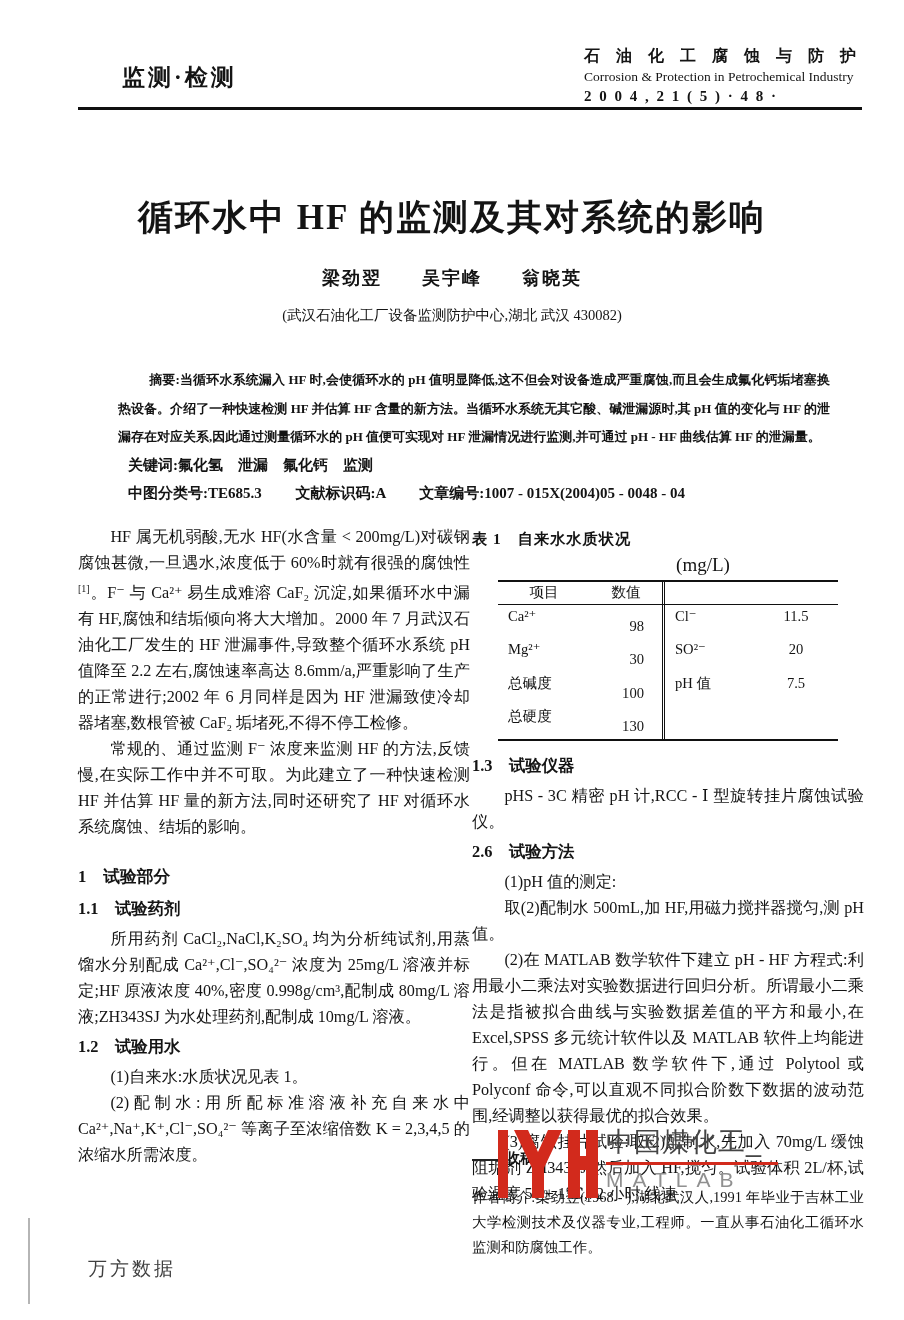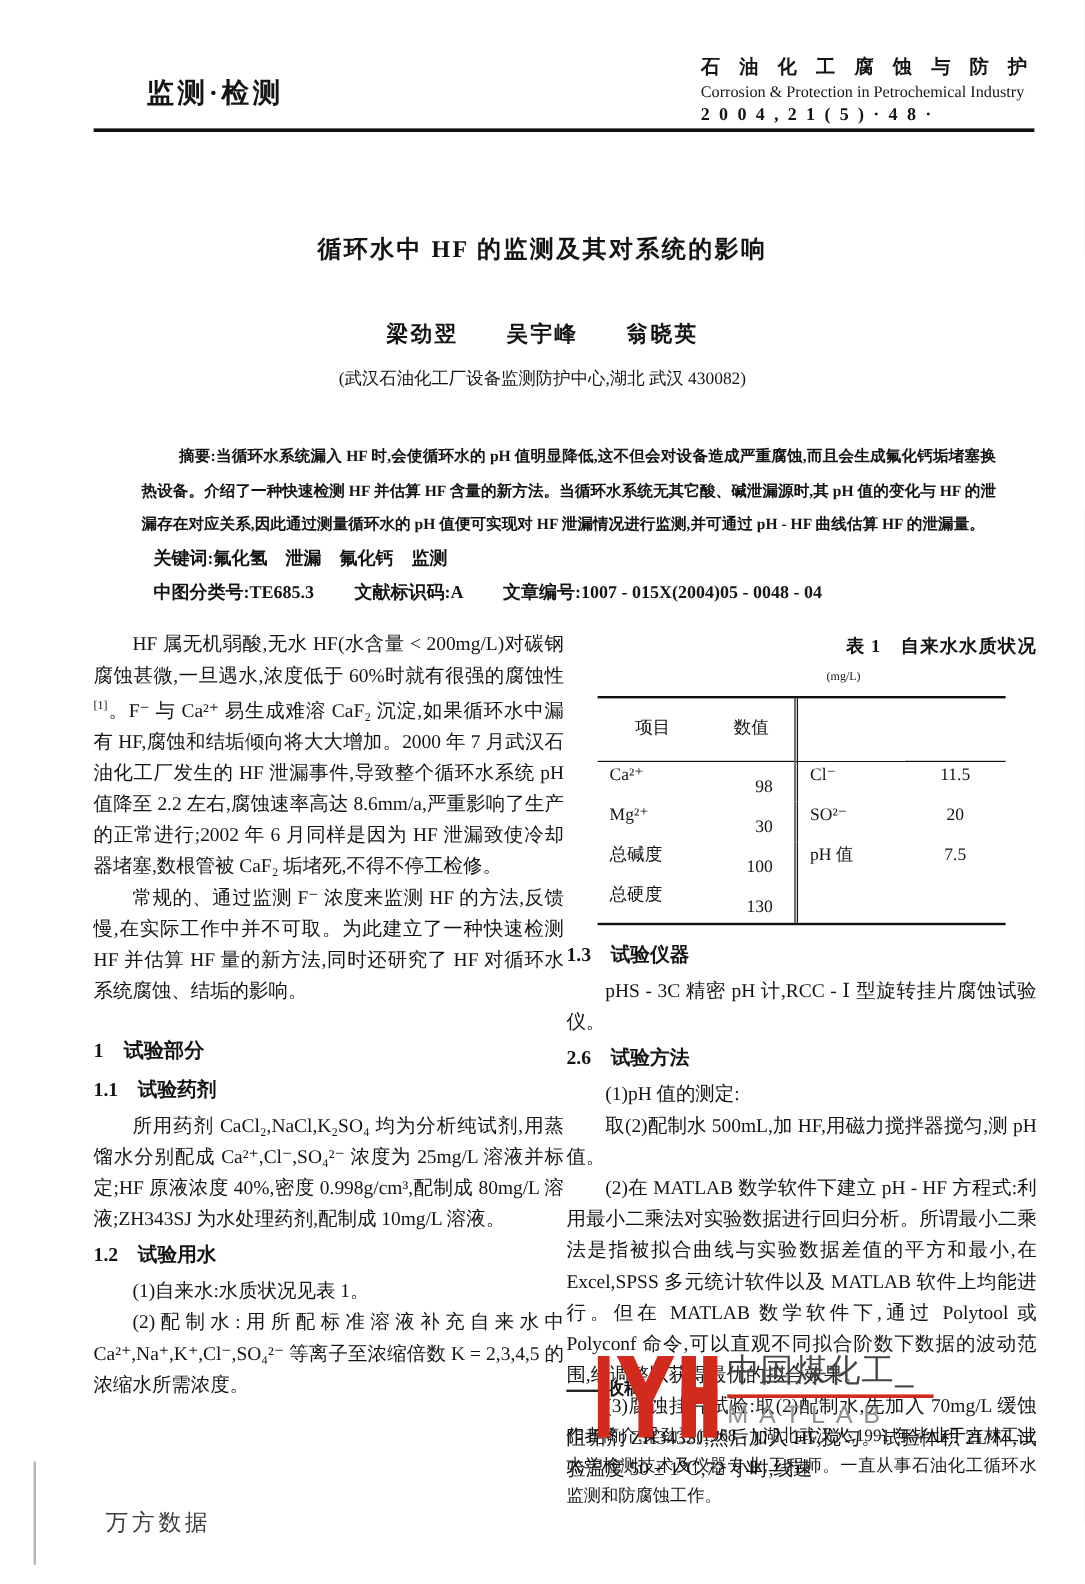--- a/index.html
+++ b/index.html
@@ -9,46 +9,46 @@
     font-family:"Liberation Serif","DejaVu Serif",serif; color:#141414;
   }
   
   .hdr-left { position:absolute; left:78px; top:62px; font-size:23px; font-weight:bold; letter-spacing:3px;margin-left:44px; }
   .hdr-right { position:absolute; right:42px; top:46px; text-align:left; }
   .hdr-journal-cn { font-size:16px; font-weight:bold; letter-spacing:6px; white-space:nowrap; }
   .hdr-journal-en { font-size:13.5px; margin-top:2px; white-space:nowrap; }
   .hdr-issue { font-size:15px; font-weight:bold; margin-top:3px; letter-spacing:2px; white-space:nowrap; }
   .hdr-rule { position:absolute; left:78px; right:42px; top:107px; height:3px; background:#101010; }
   
-  .title { position:absolute; left:0; width:100%; top:194px; text-align:center; font-size:20px; font-weight:bold; letter-spacing:2px; }
+  .title { position:absolute; left:0; width:100%; top:194px; text-align:center; font-size:35px; font-weight:bold; letter-spacing:2px; }
   .authors { position:absolute; left:0; width:100%; top:266px; text-align:center; font-size:18px; font-weight:bold; letter-spacing:2px; }
   .affil { position:absolute; left:0; width:100%; top:306px; text-align:center; font-size:14.5px; }
   
   .abstract { position:absolute; left:118px; width:712px; top:366px; font-size:13px; line-height:28.5px; font-weight:bold; text-align:justify; text-indent:2.4em; margin:0; }
   .kw { position:absolute; left:128px; top:456px; font-size:15px; font-weight:bold; }
   .clc { position:absolute; left:128px; top:484px; font-size:15px; font-weight:bold; }
   
   .col { position:absolute; top:524px; width:392px; font-size:16.2px; line-height:26px; text-align:justify; }
   .col-left { left:78px; }
   .col-right { left:472px; }
   p.body { margin:0; text-indent:2em; }
   .h-main { font-size:16.8px; font-weight:bold; margin:24px 0 6px; }
   .h-sub  { font-size:16.4px; font-weight:bold; margin:4px 0 4px; }
   sup { font-size:10px; }
   
-  .tbl-title { text-align:right; font-size:15.2px; font-weight:bold; letter-spacing:1px; margin:2px 0 0; }
-  .tbl-unit { text-align:center; font-size:10px; margin:0 0 2px 70px; }
+  .tbl-title { text-align:left; font-size:15.2px; font-weight:bold; letter-spacing:1px; margin:2px 0 0; }
+  .tbl-unit { text-align:center; font-size:19px; margin:0 0 2px 70px; }
   .tbl {
     display:grid; grid-template-columns:92px 72px 92px 84px;
     width:340px; margin:2px auto 12px;
     border-top:2.5px solid #111; border-bottom:2.5px solid #111;
     font-size:14.6px; line-height:21.5px; text-align:left; text-indent:0;
   }
   .tbl .c { padding:1px 4px; }
-  .tbl .hd { border-bottom:1.5px solid #111; text-align:center; padding:15px 4px; }
+  .tbl .hd { border-bottom:1.5px solid #111; text-align:center; padding:0 4px; }
   .tbl .dv { border-left:3px double #111; }
   .tbl .item-l { padding-left:10px; }
   .tbl .val-l  { text-align:right; padding-right:18px;margin-top:10px; }
   .tbl .item-r { padding-left:10px; }
   .tbl .val-r  { text-align:center; }
   
   .footnote { position:absolute; left:472px; top:1146px; width:392px; font-size:14.4px; line-height:25px; text-align:justify; }
   .foot-rule { display:inline-block; width:30px; height:2px; background:#222; vertical-align:middle; }
   .received { font-size:14.6px; font-weight:bold; }
   .bio { margin:14px 0 0; }

